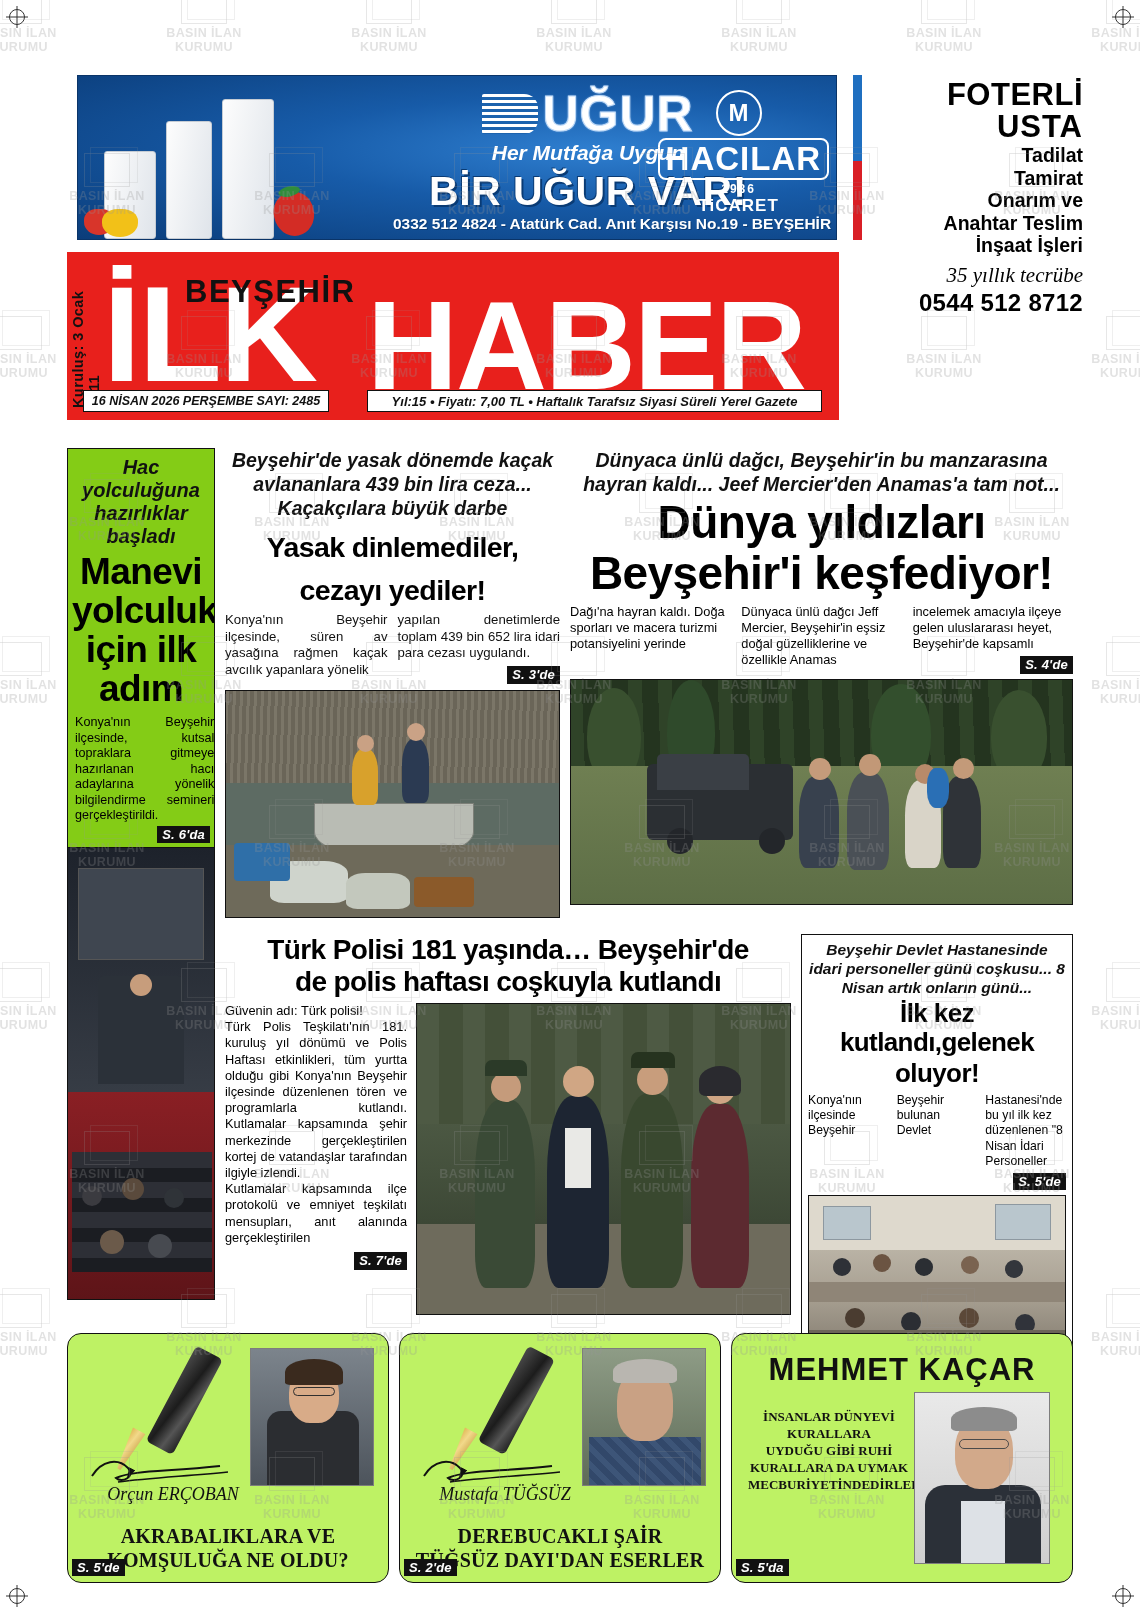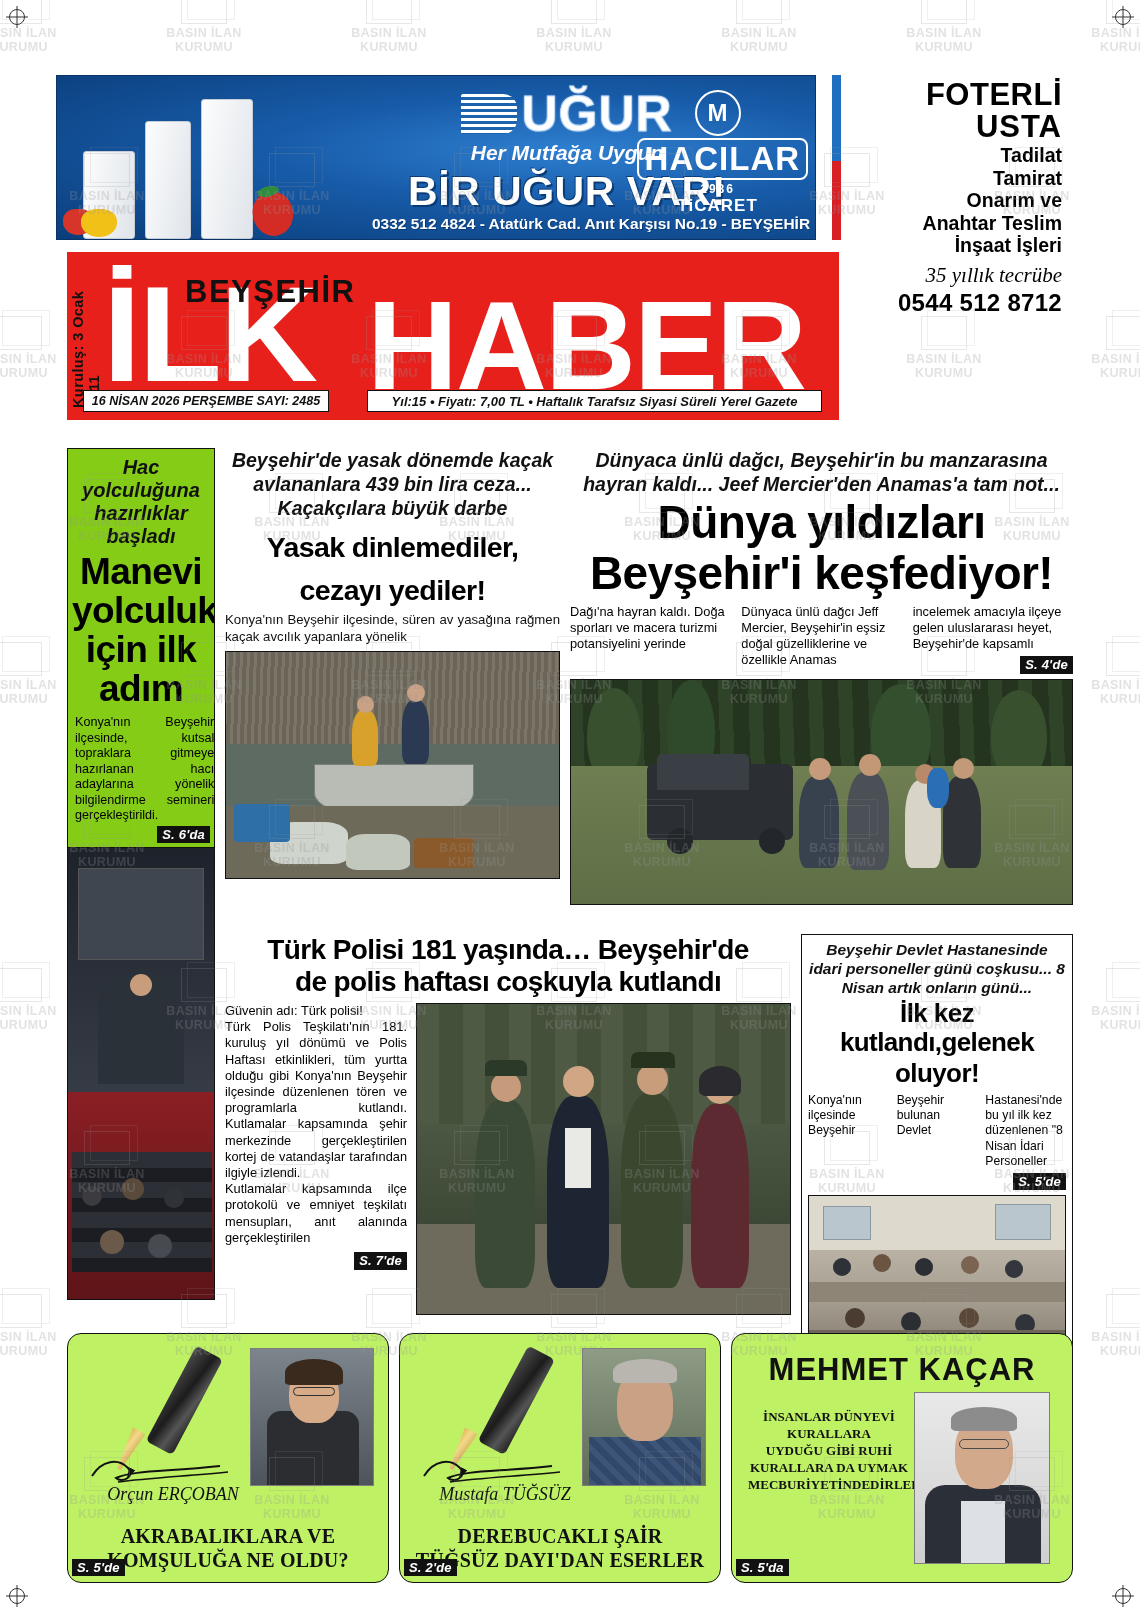--- a/index.html
+++ b/index.html
@@ -46,21 +46,21 @@
   }
   .wm .cube::before {
     content: ""; position: absolute; right: -9px; top: -7px;
     width: 46px; height: 34px; border: 1.5px solid rgba(150,150,150,.30);
   }
 
   .page { position: absolute; left: 0; top: 0; width: 1140px; height: 1613px; }
 
   
   .topads {
-    position: absolute; left: 56px; top: 75px;
+    position: absolute; left: 77px; top: 75px;
     width: 1006px; height: 170px;
     display: flex; gap: 26px;
   }
   .ugur-ad {
     width: 772px; height: 165px;
     background:
       radial-gradient(ellipse at 68% 45%, #2f7fd0 0%, #175ba8 42%, #0b3d7a 100%);
     position: relative; overflow: hidden;
     border: 1px solid #0a3468;
   }
@@ -401,20 +401,26 @@
           <div class="head" style="left:80px;bottom:44px;width:24px;height:24px;background:#474a50"></div>
         </div>
       </div>
 
       <div class="col-mid">
         <div class="kicker k">Beyşehir'de yasak dönemde kaçak avlananlara 439 bin lira ceza... Kaçakçılara büyük darbe</div>
         <div class="headline h">Yasak dinlemediler,</div>
         <div class="headline h">cezayı yediler!</div>
         <div class="txt">
           <div class="body-col">Konya'nın Beyşehir ilçesinde, süren av yasağına rağmen kaçak avcılık yapanlara yönelik</div>
+          <div class="body-col">
+            <span>yapılan denetimlerde toplam 439 bin 652 lira idari para cezası uygulandı.</span>
+            <div style="text-align:right;margin-top:4px">
+              <span class="pagetag">S. 3'de</span>
+            </div>
+          </div>
         </div>
         <div class="photo">
           <div style="position:absolute;inset:0;background:linear-gradient(#8e8a7c,#6f6a5c 48%,#4e4a40)"></div>
           <div style="position:absolute;left:0;top:0;width:100%;height:96px;background:repeating-linear-gradient(92deg,#7b7668 0 3px,#6a6558 3px 7px)"></div>
           <div style="position:absolute;left:0;top:92px;width:100%;height:72px;background:#5d6b63"></div>
           <div class="boat" style="left:88px;top:112px;width:160px;height:56px;"></div>
           <div class="fig" style="left:126px;top:58px;width:26px;height:56px;background:#d8a12c"></div>
           <div class="head" style="left:131px;top:44px;width:17px;height:17px;background:#c9a184"></div>
           <div class="fig" style="left:176px;top:48px;width:27px;height:64px;background:#2b3a52"></div>
           <div class="head" style="left:181px;top:32px;width:18px;height:18px;background:#caa286"></div>

